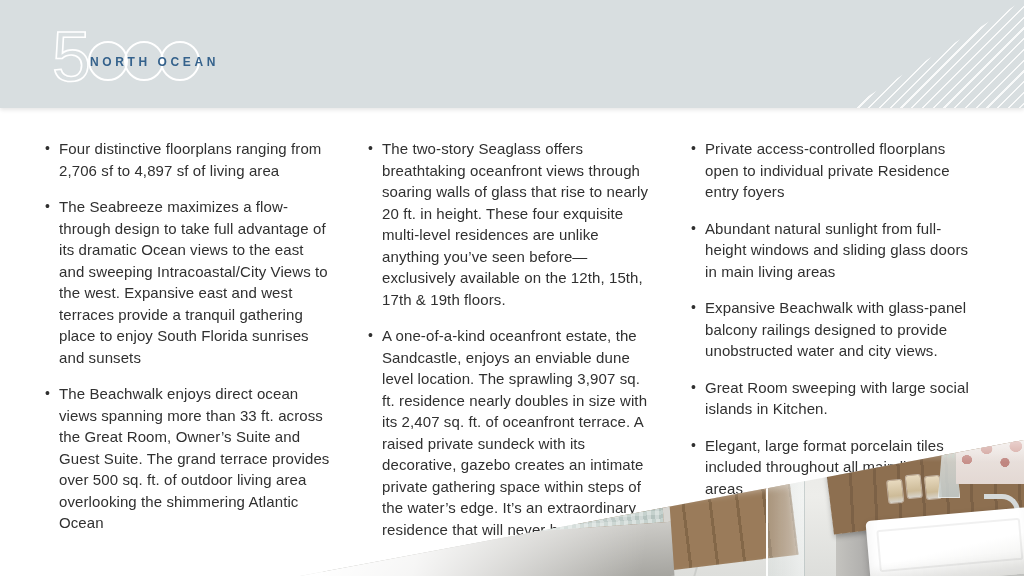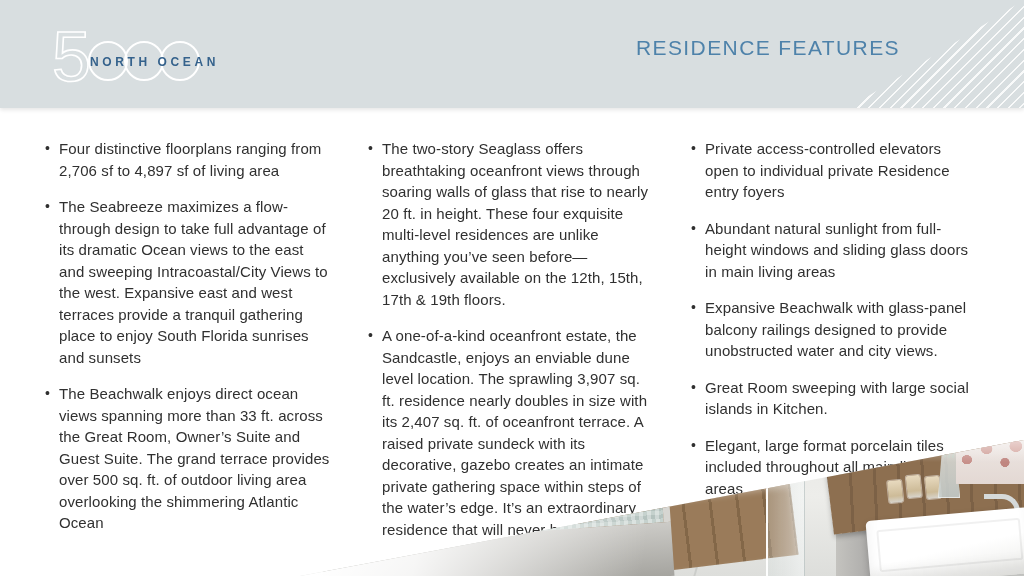--- a/index.html
+++ b/index.html
@@ -97,21 +97,20 @@
     <div class="stripes"></div>
 
     <div class="logo">
       <span class="logo-five">5</span>
       <span class="ring ring1"></span>
       <span class="ring ring2"></span>
       <span class="ring ring3"></span>
       <span class="wordmark">NORTH OCEAN</span>
     </div>
 
-    <div class="title">RESIDENCE FEATURES</div>
   </div>
 
   <div class="content">
 
     <div class="col">
       <div class="bullet">
         <span class="dot">•</span>
         <p>Four distinctive floorplans ranging from 2,706 sf to 4,897 sf of living area</p>
       </div>
       <div class="bullet">
@@ -131,21 +130,21 @@
       </div>
       <div class="bullet">
         <span class="dot">•</span>
         <p>A one-of-a-kind oceanfront estate, the Sandcastle, enjoys an enviable dune level location. The sprawling 3,907 sq. ft. residence nearly doubles in size with its 2,407 sq. ft. of oceanfront terrace. A raised private sundeck with its decorative, gazebo creates an intimate private gathering space within steps of the water’s edge. It’s an extraordinary residence that will never be duplicated</p>
       </div>
     </div>
 
     <div class="col">
       <div class="bullet">
         <span class="dot">•</span>
-        <p>Private access-controlled elevators open to individual private Residence entry foyers</p>
+        <p>Private access-controlled floorplans open to individual private Residence entry foyers</p>
       </div>
       <div class="bullet">
         <span class="dot">•</span>
         <p>Abundant natural sunlight from full-height windows and sliding glass doors in main living areas</p>
       </div>
       <div class="bullet">
         <span class="dot">•</span>
         <p>Expansive Beachwalk with glass-panel balcony railings designed to provide unobstructed water and city views.</p>
       </div>
       <div class="bullet">

